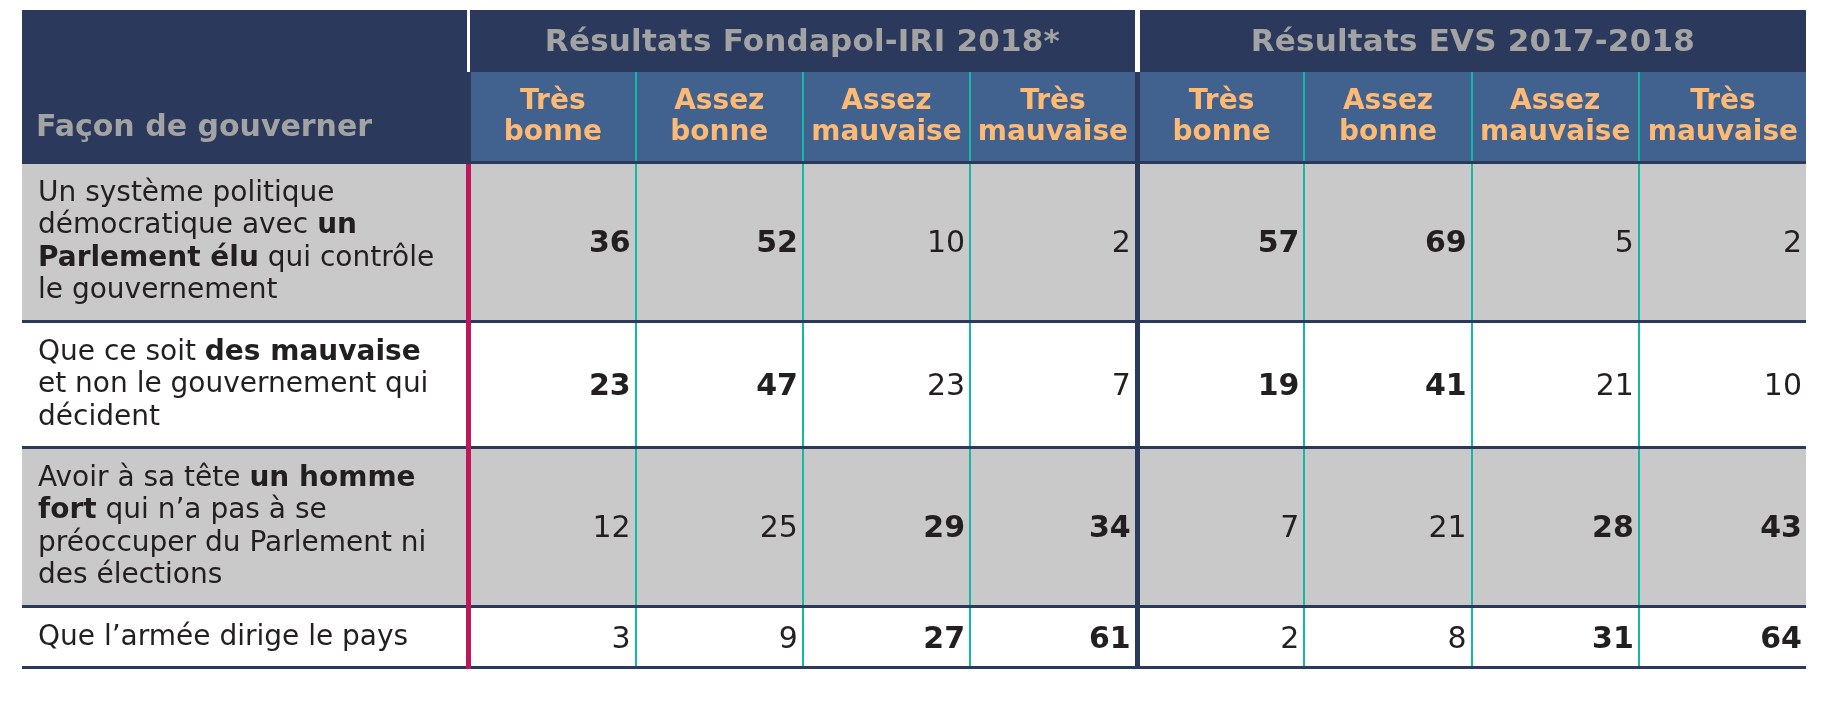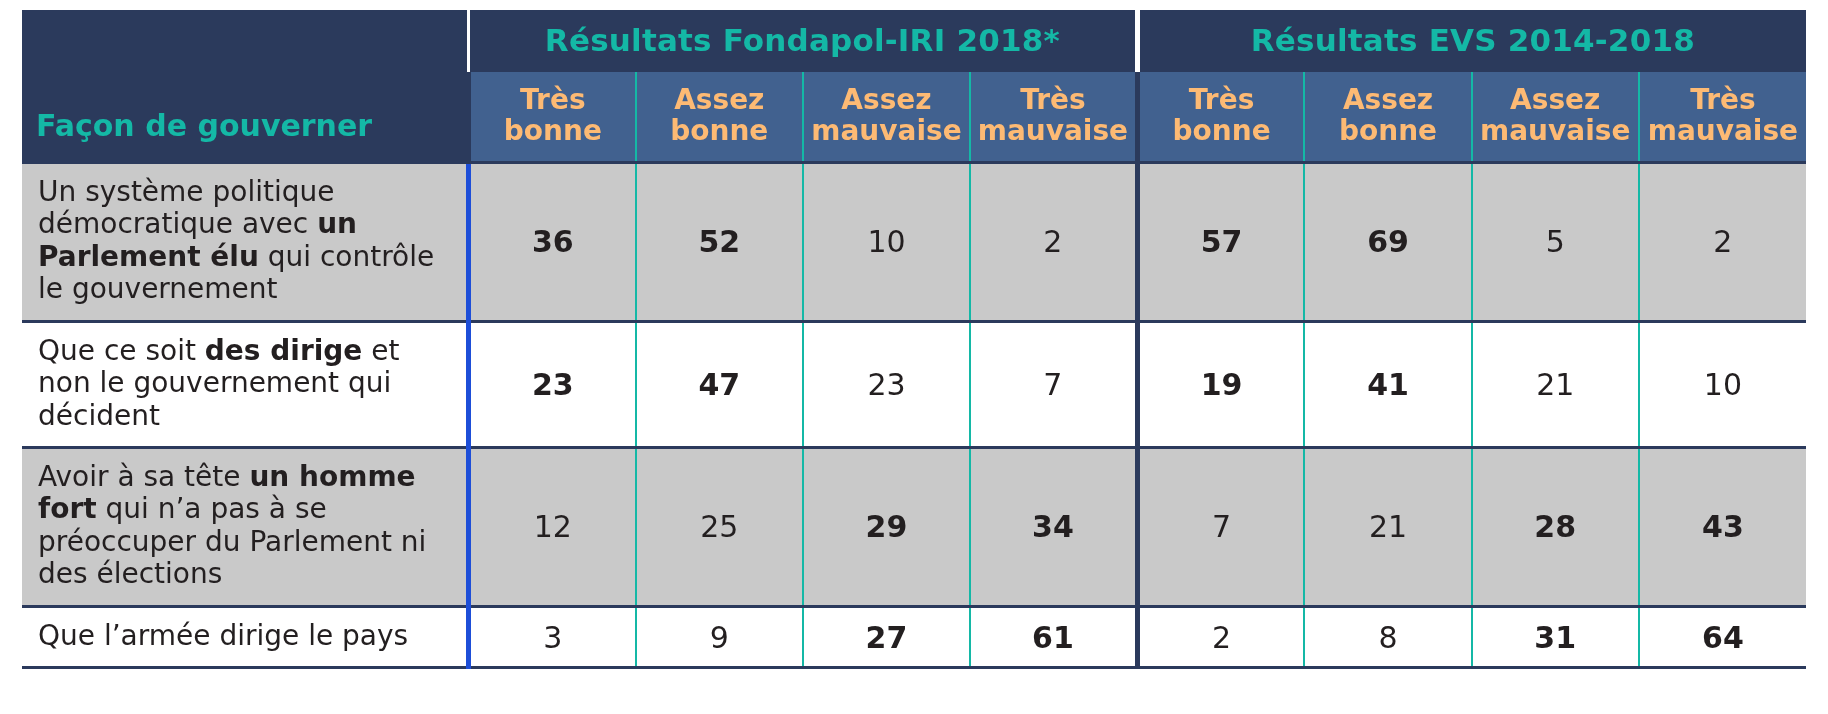--- a/index.html
+++ b/index.html
@@ -20,21 +20,21 @@
   }
   table.survey {
     border-collapse: collapse;
     table-layout: fixed;
     width: 1784px;
     margin-top: 10px;
   }
   
   .hdr-dark {
     background: #2b3a5c;
-    color: #14b8a6;
+    color: #a3a3a3;
     margin-left: 12px;
   }
   .hdr-mid {
     background: #41618f;
     color: #fdba74;
   }
   th.group-title {
     font-size: 31px;
     font-weight: bold;
     text-align: center;
@@ -62,21 +62,21 @@
     font-size: 28px;
     color: #231f20;
     text-align: left;
     padding: 12px 10px 14px 16px;
     line-height: 1.16;
     vertical-align: middle;
   }
   td.val {
     font-size: 30px;
     color: #231f20;
-    text-align: center;
+    text-align: right;
     vertical-align: middle;
     padding: 10px 4px;
   }
   td.val.bold { font-weight: bold; }
   tr.shade td { background: #c9c9c9; }
   tr.plain td { background: #ffffff; }
 
   
   table.survey tbody tr td {
     border-top: 3px solid #2b3a5c;
@@ -85,21 +85,21 @@
     border-bottom: 3px solid #2b3a5c;
   }
   
   td.val, th.sub {
     border-left: 2px solid #14b8a6;
   }
   td.sep-major, th.sep-major {
     border-left: 5px solid #2b3a5c !important;
   }
   td.rowlabel {
-    border-right: 5px solid #1d4ed8;
+    border-right: 5px solid #be185d;
   }
   th.row-label-head {
     border-right: 3px solid #ffffff;
   }
   th.group-title.sep-major {
     border-left: 5px solid #ffffff !important;
   }
   th.sub.first-of-group {
     border-left: 5px solid #2b3a5c;
   }
@@ -107,21 +107,21 @@
 </style>
 </head>
 <body>
 
 <div class="table-wrap">
   <table class="survey">
     <thead>
       <tr>
         <th class="hdr-dark row-label-head" rowspan="2">Façon de gouverner</th>
         <th class="hdr-dark group-title" colspan="4">Résultats Fondapol-IRI 2018*</th>
-        <th class="hdr-dark group-title sep-major" colspan="4">Résultats EVS 2014-2018</th>
+        <th class="hdr-dark group-title sep-major" colspan="4">Résultats EVS 2017-2018</th>
       </tr>
       <tr>
         <th class="hdr-mid sub first-of-group">
           <span class="sub-line">Très</span>
           <span class="sub-line">bonne</span>
         </th>
         <th class="hdr-mid sub">
           <span class="sub-line">Assez</span>
           <span class="sub-line">bonne</span>
         </th>
@@ -157,21 +157,21 @@
         <td class="val bold">36</td>
         <td class="val bold">52</td>
         <td class="val">10</td>
         <td class="val">2</td>
         <td class="val bold sep-major">57</td>
         <td class="val bold">69</td>
         <td class="val">5</td>
         <td class="val">2</td>
       </tr>
       <tr class="plain">
-        <td class="rowlabel"><span>Que ce soit </span><span style="font-weight: bold;">des dirige</span><span> et non le gouvernement qui décident</span></td>
+        <td class="rowlabel"><span>Que ce soit </span><span style="font-weight: bold;">des mauvaise</span><span> et non le gouvernement qui décident</span></td>
         <td class="val bold">23</td>
         <td class="val bold">47</td>
         <td class="val">23</td>
         <td class="val">7</td>
         <td class="val bold sep-major">19</td>
         <td class="val bold">41</td>
         <td class="val">21</td>
         <td class="val">10</td>
       </tr>
       <tr class="shade">

